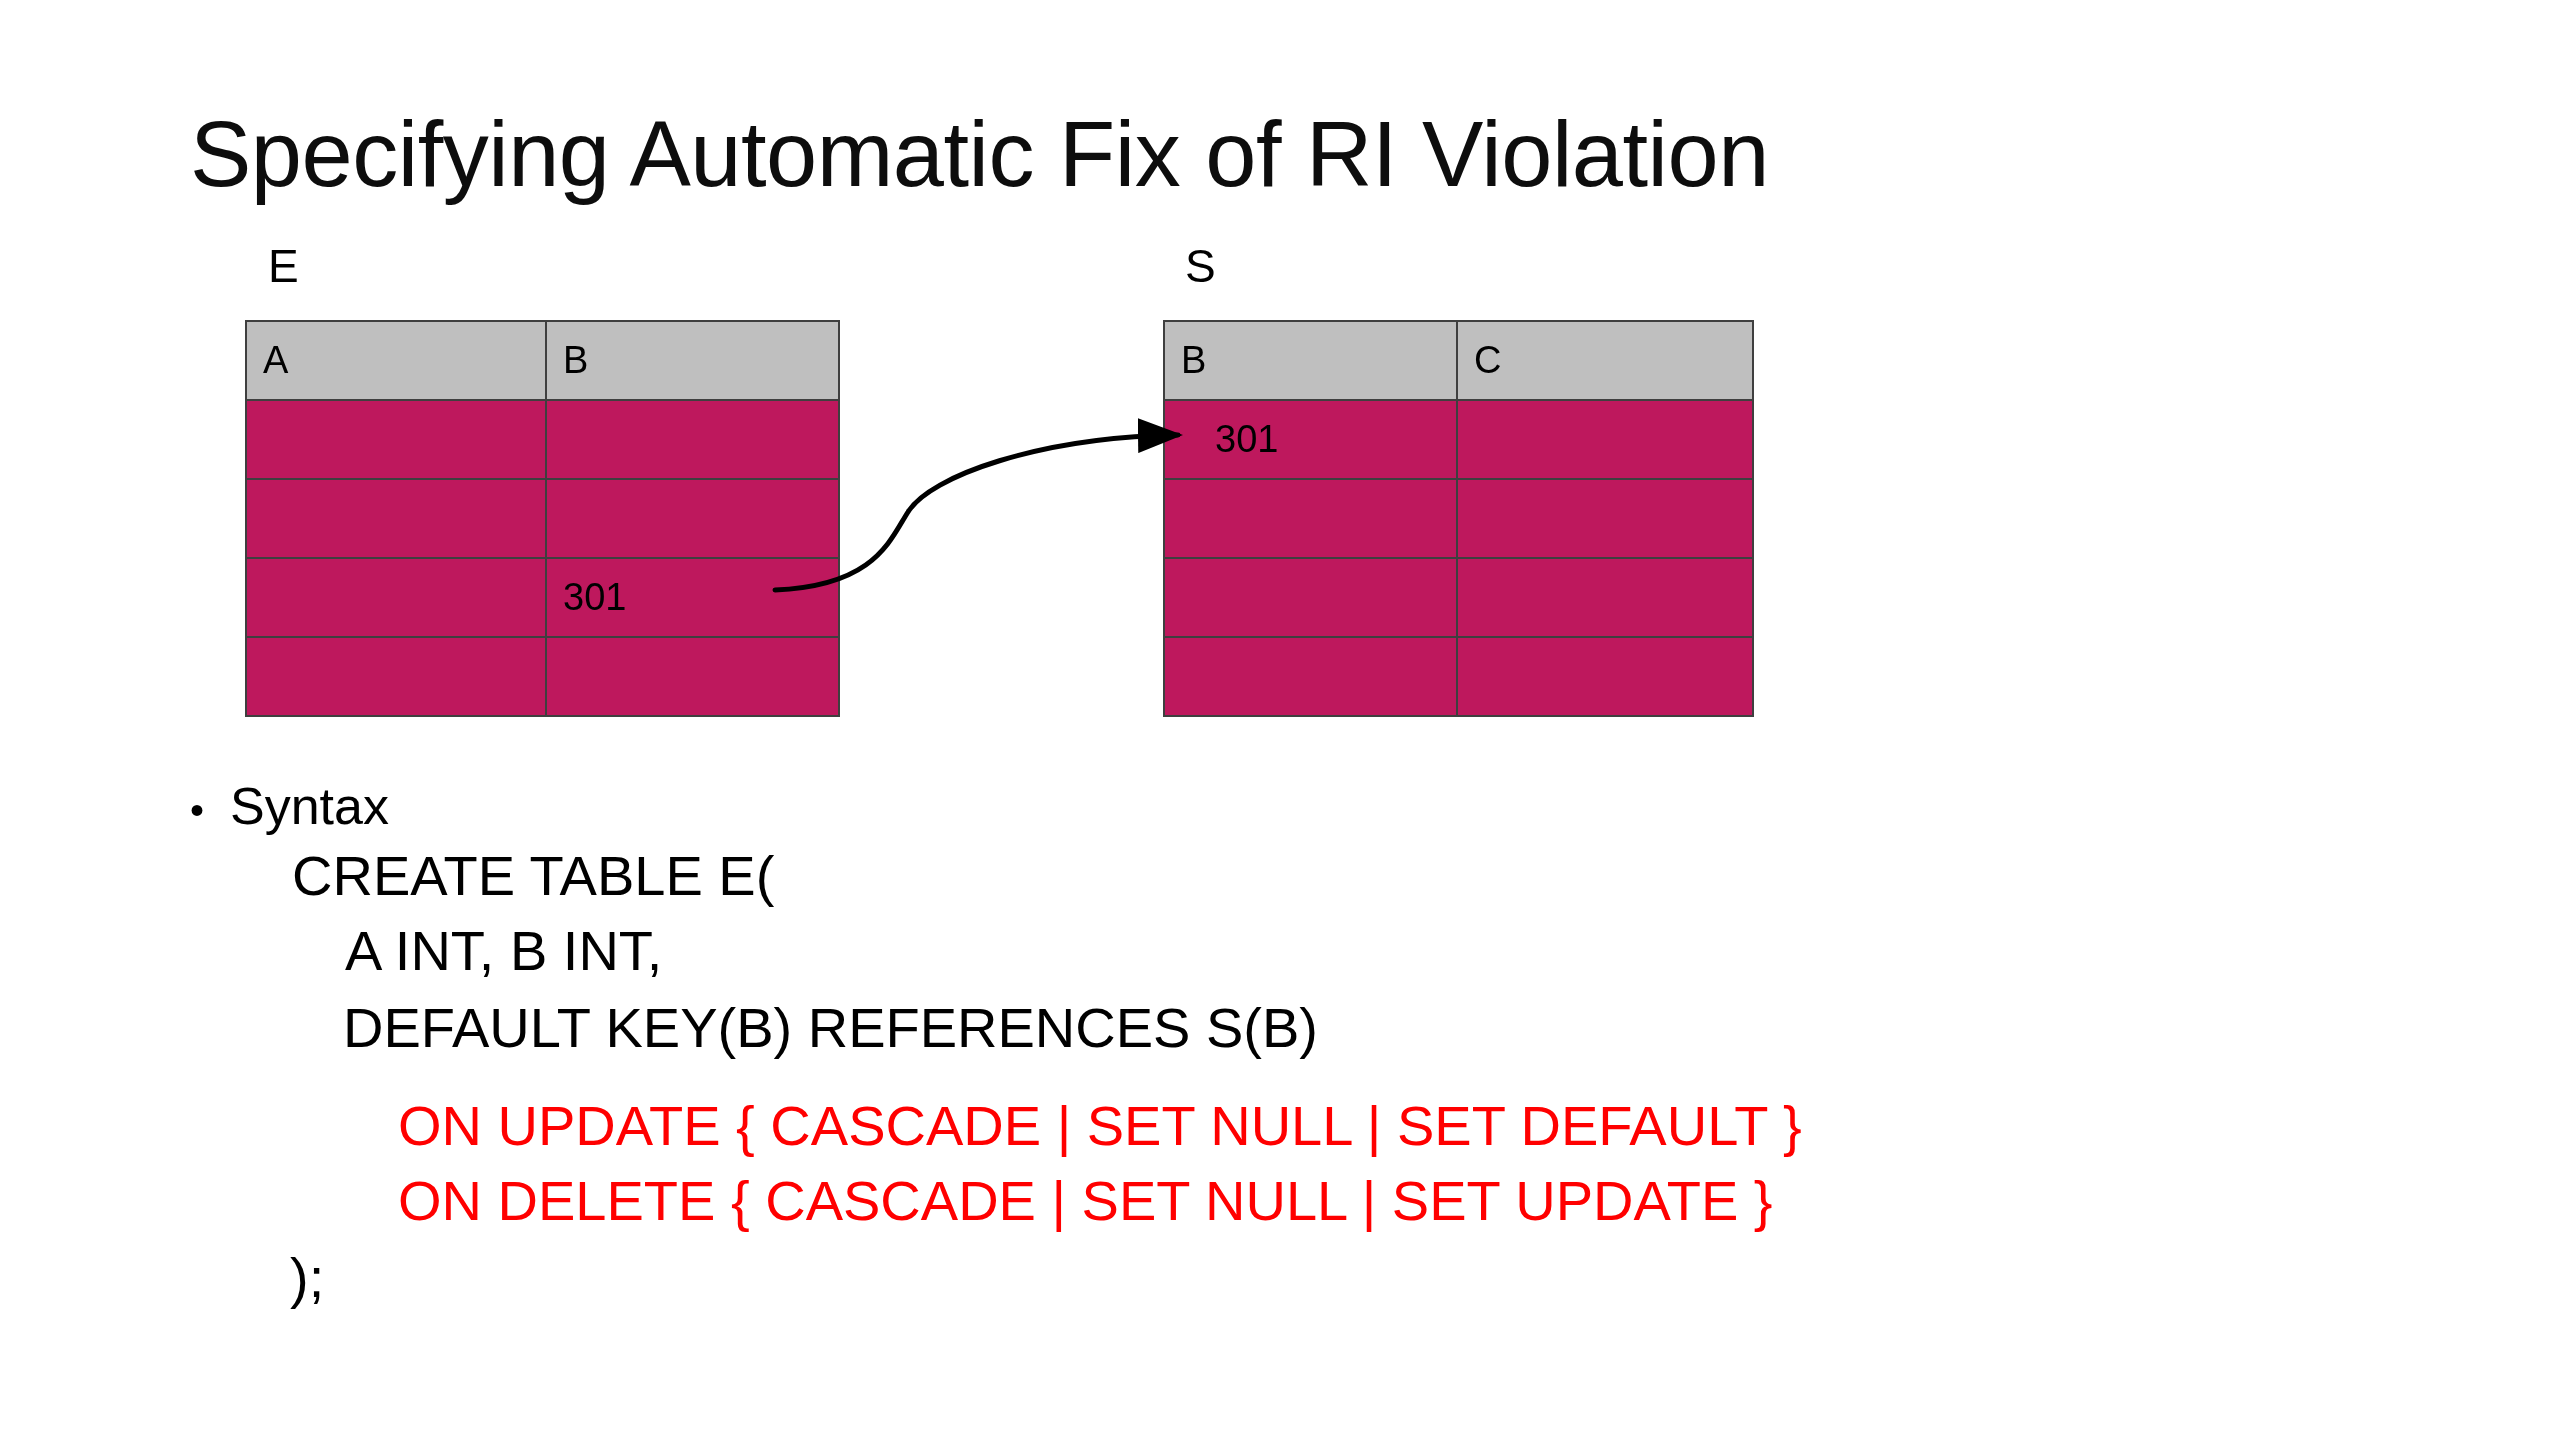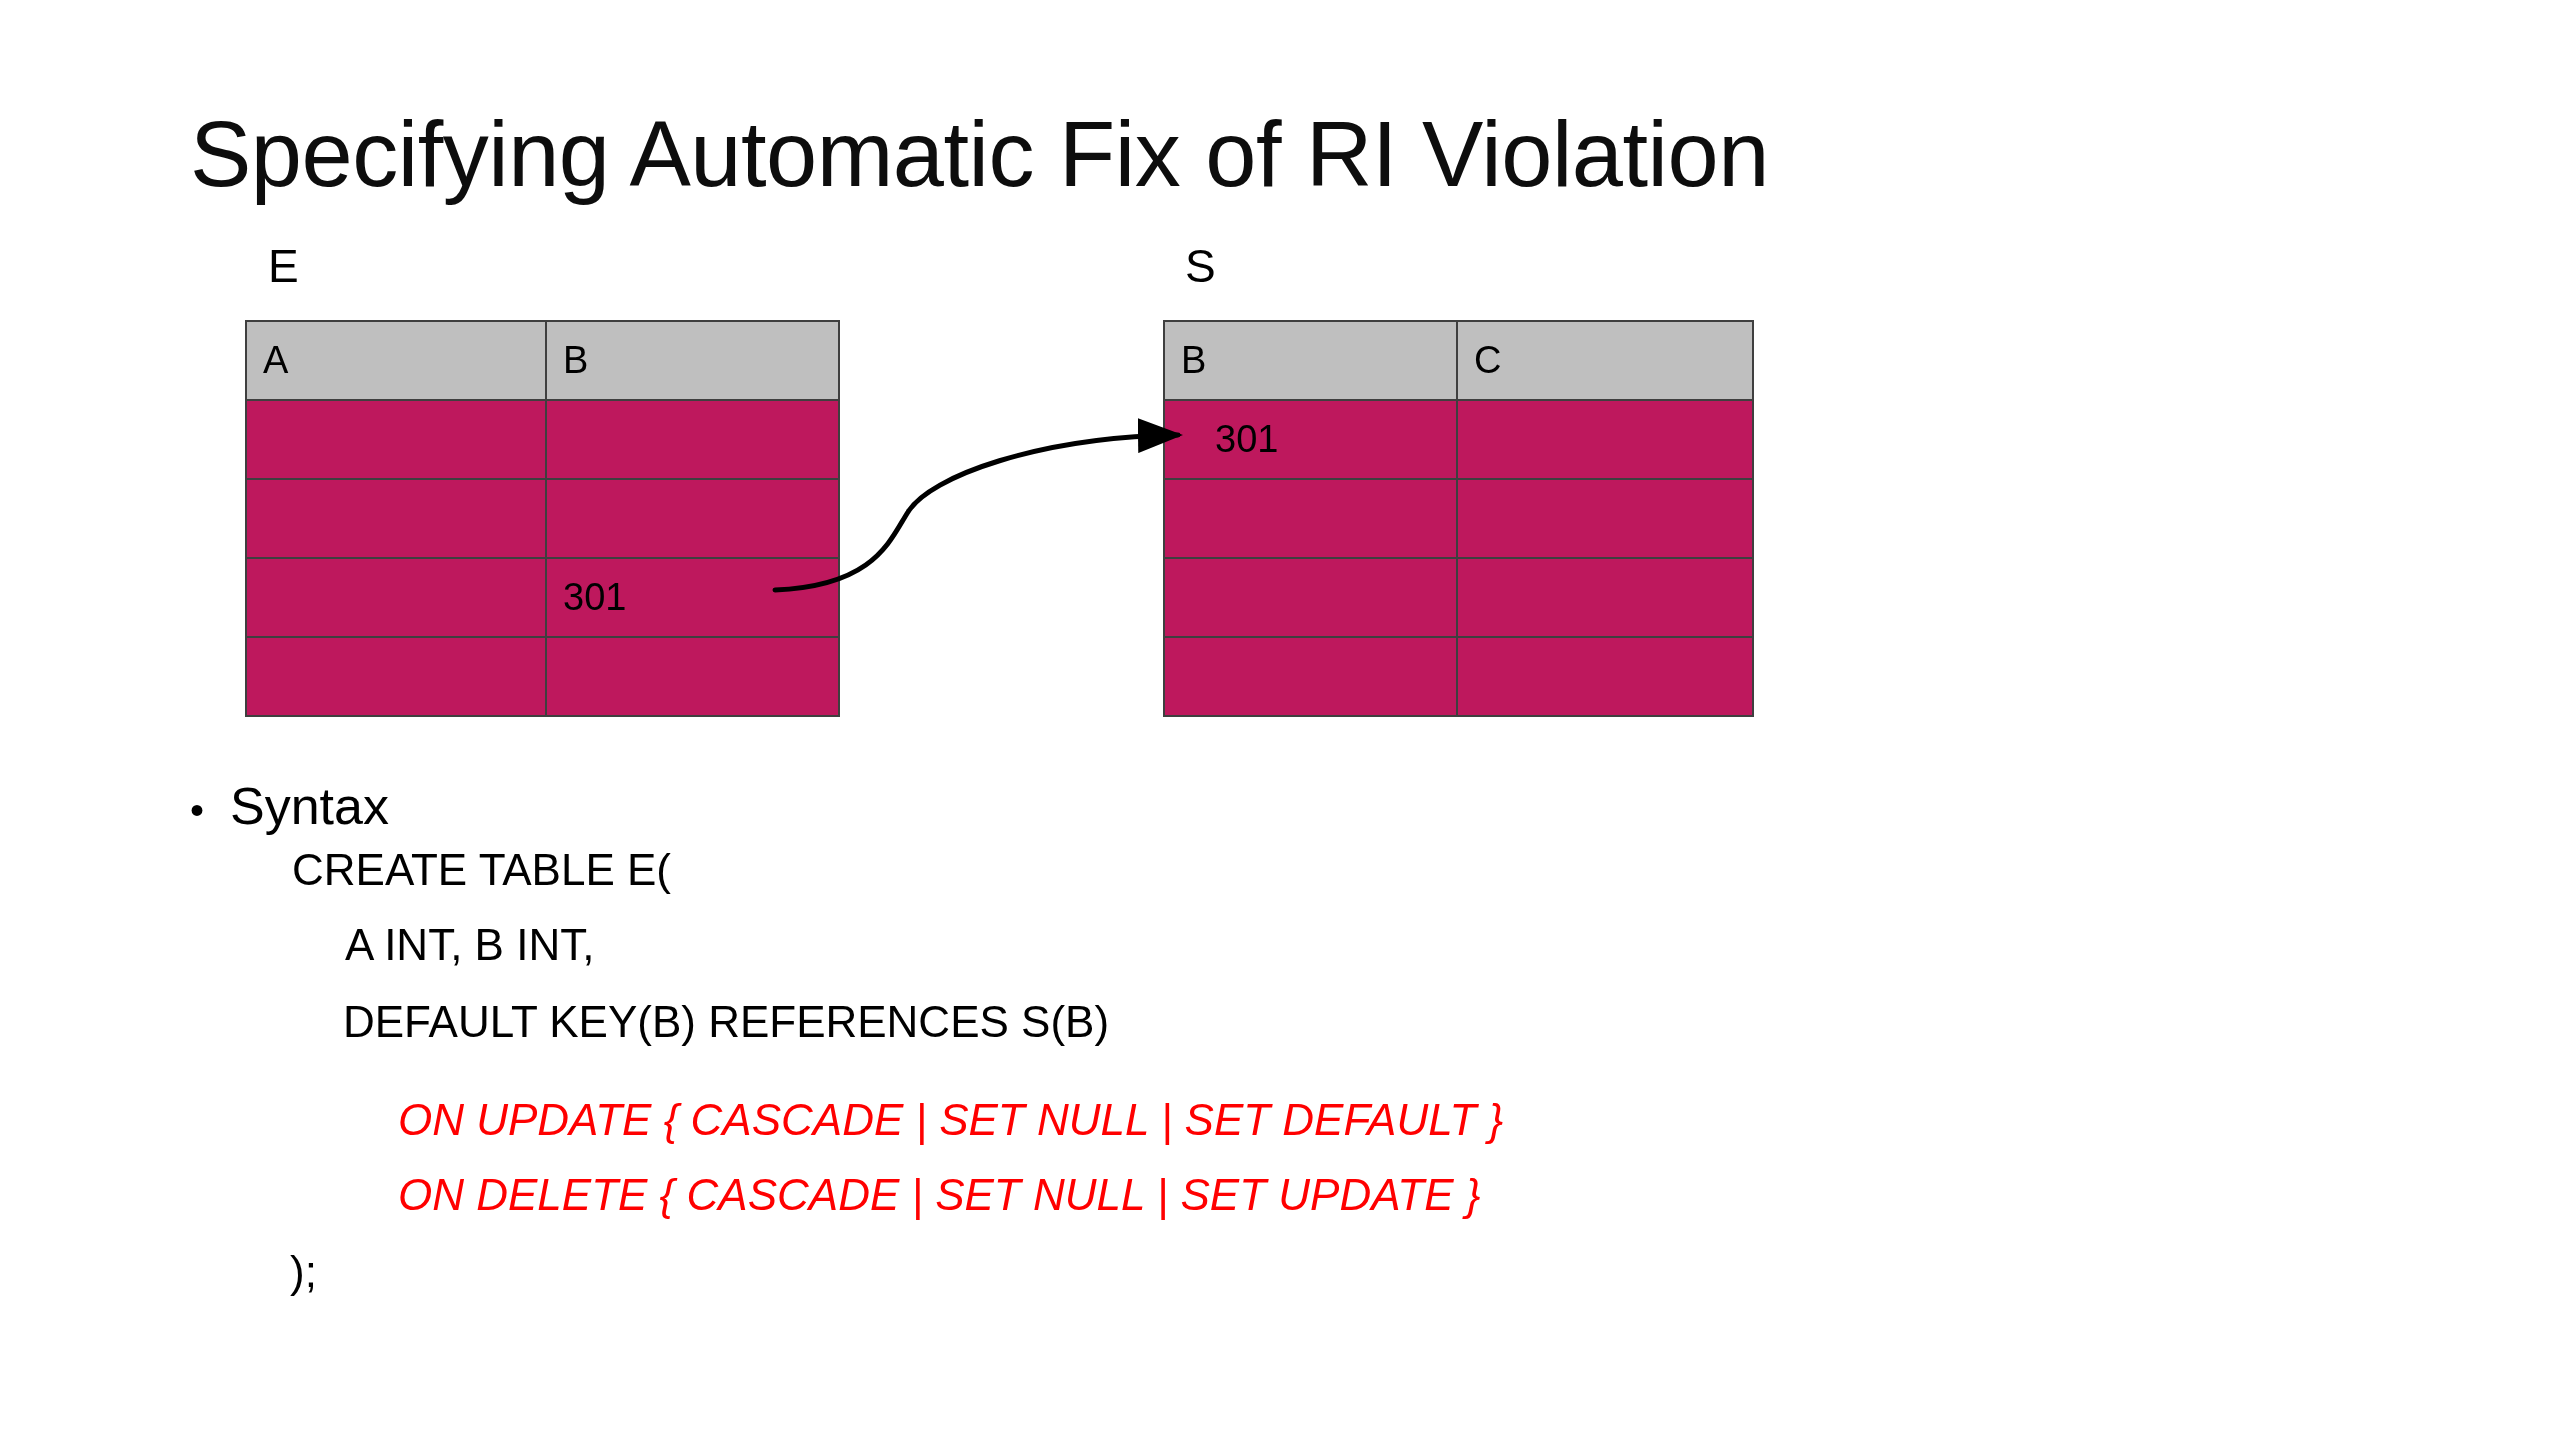--- a/index.html
+++ b/index.html
@@ -103,26 +103,26 @@
   }
   .bullet-dot {
     display: inline-block;
     width: 40px;
     font-size: 40px;
     vertical-align: baseline;
   }
 
   .code-line {
     position: absolute;
-    font-size: 44px;
+    font-size: 56px;
     line-height: 1;
     white-space: nowrap;
     color: #000000;
   }
-  .code-line.red { color: #ff0000; font-style: italic; }
+  .code-line.red { color: #ff0000; }
 
   #code-line-0 { left: 292px; top: 848px; }
   #code-line-1 { left: 345px; top: 923px; }
   #code-line-2 { left: 343px; top: 1000px; }
   #code-line-3 { left: 398px; top: 1098px; }
   #code-line-4 { left: 398px; top: 1173px; }
   #code-line-5 { left: 290px; top: 1250px; }
 </style>
 </head>
 <body>

